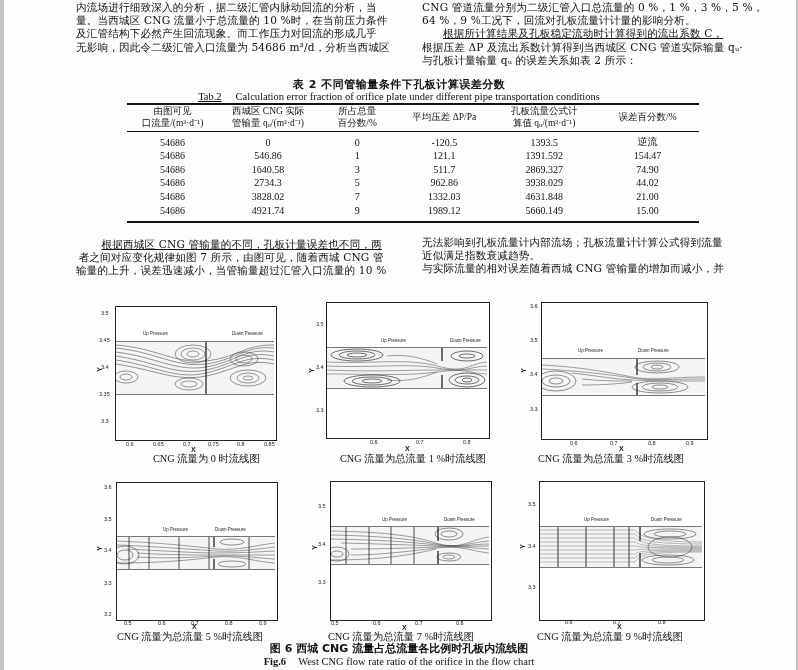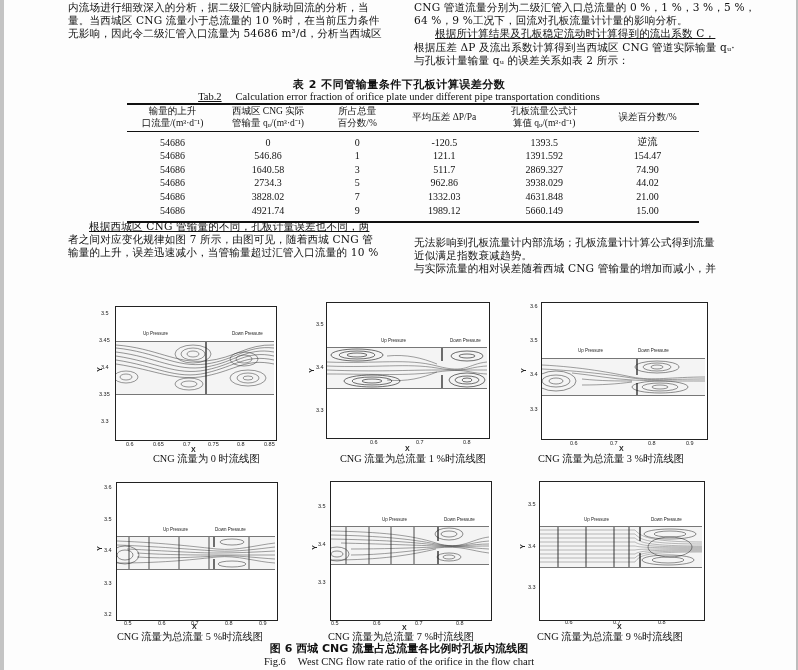--- a/index.html
+++ b/index.html
@@ -6,21 +6,21 @@
   body {
     width:798px; height:670px; overflow:hidden; position:relative;
     background:#fdfdfd;
     font-family:"DejaVu Serif","Liberation Serif",serif;
     color:#111;
   }
   .left-margin { position:absolute; left:0; top:0; width:4px; height:670px; background:#c4c4c4; }
   .right-line { position:absolute; left:796px; top:0; width:2px; height:670px; background:#bdbdbd; }
 
   .para { position:absolute; font-size:10.6px; line-height:13.2px; letter-spacing:0.15px; white-space:nowrap; }
-  .para div { height:13.2px; }
+  .para div { height:13.2px;margin-left:8px; }
   .indent { padding-left:21px;text-decoration:underline; }
 
   .tab-title { position:absolute; left:0; width:798px; text-align:center; font-weight:bold; font-size:11px; top:77px; font-family:"DejaVu Sans","Liberation Sans",sans-serif; letter-spacing:0.5px;}
   .tab-sub { position:absolute; left:0; width:798px; text-align:center; font-size:10.5px; top:91px; font-family:"Liberation Serif",serif; }
   .tab-sub span.lbl { margin-right:14px;text-decoration:underline; }
 
   table.data { position:absolute; left:127px; top:104px; width:572px; border-collapse:collapse; font-family:"Liberation Serif",serif; font-size:10px; }
   table.data th { font-weight:normal; font-size:9.5px; line-height:12px; padding:1px 2px 2px; border-bottom:1px solid #111; vertical-align:middle; }
   table.data td { text-align:center; height:13.6px; padding:0; }
   .rule-top { position:absolute; left:127px; top:103px; width:572px; height:2px; background:#111; }
@@ -29,52 +29,53 @@
   .panel { position:absolute; }
   .frame { position:absolute; border:1px solid #222; background:#fff; }
   .ytick { position:absolute; font-size:5.5px; font-family:"Liberation Sans",sans-serif; color:#222; }
   .xtick { position:absolute; font-size:5.5px; font-family:"Liberation Sans",sans-serif; color:#222; }
   .axlbl { position:absolute; font-size:7px; font-family:"Liberation Sans",sans-serif; font-weight:bold; color:#222;}
   .plbl { position:absolute; font-size:4.5px; font-family:"Liberation Sans",sans-serif; color:#222; white-space:nowrap; }
   .pipe { position:absolute; border-top:1px solid #777; border-bottom:1px solid #777; background:#f4f4f4; overflow:hidden; }
   .cap { position:absolute; font-size:10.3px; white-space:nowrap; font-family:"Liberation Serif","DejaVu Serif",serif; }
   .fig-title { position:absolute; left:0; width:798px; text-align:center; top:641px; font-weight:bold; font-size:11px; font-family:"DejaVu Sans","Liberation Sans",sans-serif; }
   .fig-sub { position:absolute; left:0; width:798px; text-align:center; top:656px; font-size:10.5px; font-family:"Liberation Serif",serif; }
-  .fig-sub span.lbl { margin-right:12px; }
+  .fig-sub span.lbl { margin-right:12px;font-weight:bold; }
   svg { position:absolute; left:0; top:0; }
 </style>
 </head>
 <body>
 
 <div class="left-margin"></div>
 <div class="right-line"></div>
 
 <div class="para" style="left:68px; top:1px;">
   <div>内流场进行细致深入的分析，据二级汇管内脉动回流的分析，当</div>
   <div>量。当西城区 CNG 流量小于总流量的 10 %时，在当前压力条件</div>
+  <div>及汇管结构下必然产生回流现象。而工作压力对回流的形成几乎</div>
   <div>无影响，因此令二级汇管入口流量为 54686 m³/d，分析当西城区</div>
 </div>
 <div class="para" style="left:414px; top:1px;">
   <div>CNG 管道流量分别为二级汇管入口总流量的 0 %，1 %，3 %，5 %，</div>
   <div>64 %，9 %工况下，回流对孔板流量计计量的影响分析。</div>
   <div class="indent">根据所计算结果及孔板稳定流动时计算得到的流出系数 C，</div>
   <div>根据压差 ΔP 及流出系数计算得到当西城区 CNG 管道实际输量 qᵤ·</div>
   <div>与孔板计量输量 qᵤ 的误差关系如表 2 所示：</div>
 </div>
 
 <div class="tab-title">表 2   不同管输量条件下孔板计算误差分数</div>
 <div class="tab-sub">
   <span class="lbl">Tab.2</span><span>Calculation error fraction of orifice plate under different pipe transportation conditions</span>
 </div>
 <div class="rule-top"></div>
 <table class="data">
   <thead>
     <tr>
       <th style="width:90px">
-          <div>输量的上升</div>
+          <div>由图可见</div>
           <div>口流量/(m³·d⁻¹)</div>
         </th>
       <th style="width:100px">
           <div>西城区 CNG 实际</div>
           <div>管输量 qᵤ/(m³·d⁻¹)</div>
         </th>
       <th style="width:78px">
           <div>所占总量</div>
           <div>百分数/%</div>
         </th>
@@ -136,21 +137,21 @@
         <td>4921.74</td>
         <td>9</td>
         <td>1989.12</td>
         <td>5660.149</td>
         <td>15.00</td>
       </tr>
   </tbody>
 </table>
 <div class="rule-bot"></div>
 
-<div class="para" style="left:68px; top:220px;">
+<div class="para" style="left:68px; top:238px;text-align:center;">
   <div class="indent">根据西城区  CNG  管输量的不同，孔板计量误差也不同，两</div>
   <div>者之间对应变化规律如图 7 所示，由图可见，随着西城 CNG 管</div>
   <div>输量的上升，误差迅速减小，当管输量超过汇管入口流量的 10 %</div>
 </div>
 <div class="para" style="left:414px; top:236px;">
   <div>无法影响到孔板流量计内部流场；孔板流量计计算公式得到流量</div>
   <div>近似满足指数衰减趋势。</div>
   <div>与实际流量的相对误差随着西城  CNG  管输量的增加而减小，并</div>
 </div>
 

